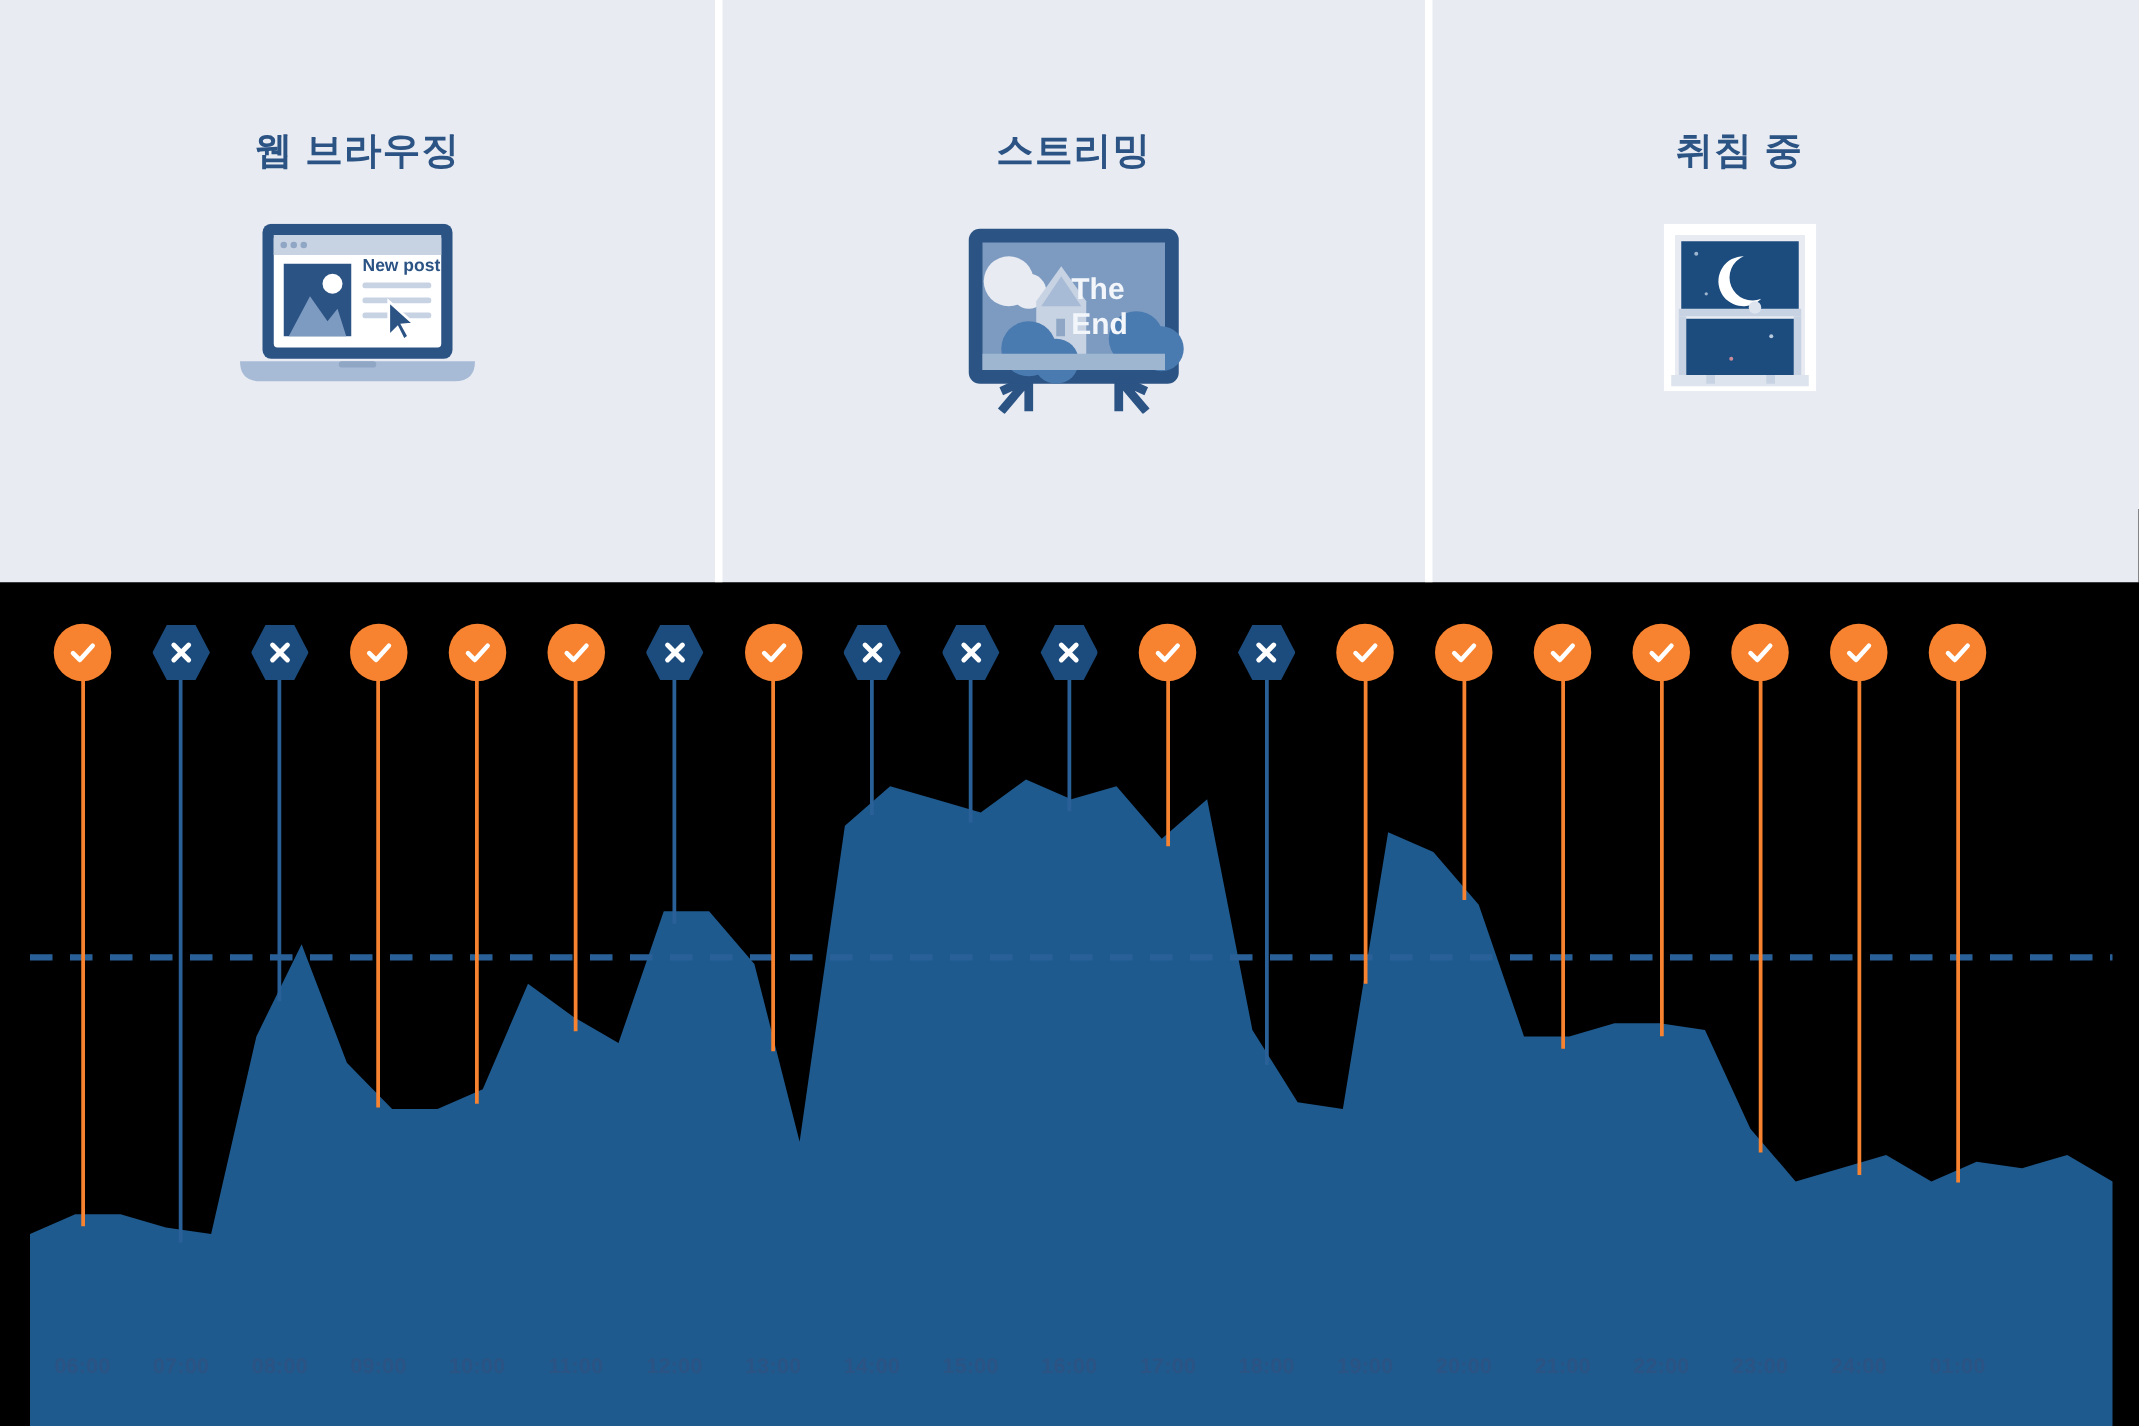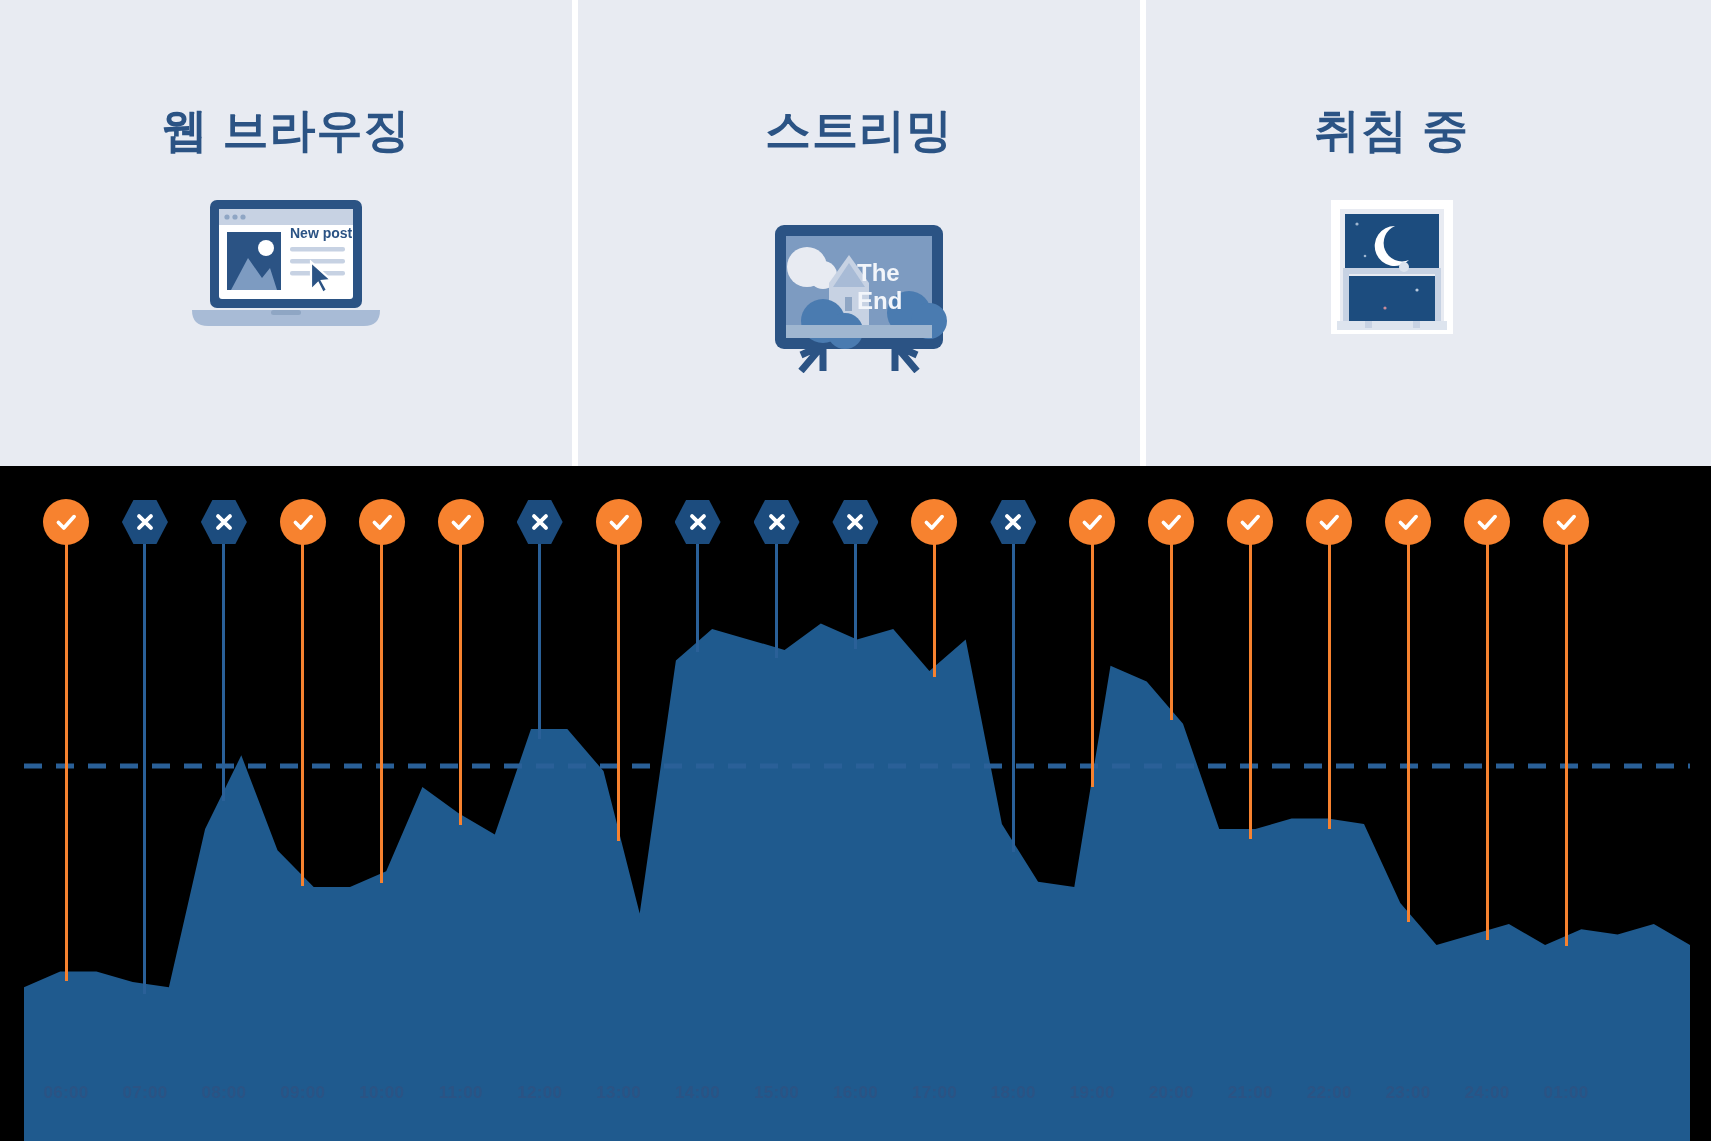--- a/index.html
+++ b/index.html
@@ -14,25 +14,25 @@
   .header{
     position:absolute; left:0; top:0; width:1711px; height:466px;
     background:#E8EBF2;
     display:flex;
   }
   .hpanel{
     position:relative; height:100%;
     display:flex; flex-direction:column; align-items:center;
   }
   .hp1{ width:572px; }
-  .hp2{ width:568px; border-left:6px solid #FFFFFF;gap:21px; }
+  .hp2{ width:568px; border-left:6px solid #FFFFFF; }
   .hp3{ width:497px; border-left:6px solid #FFFFFF; }
   .hp-title{
     margin-top:100px;
-    font-size:46px; font-weight:700; color:#2B5384;
+    font-size:30px; font-weight:700; color:#2B5384;
     letter-spacing:1px; white-space:nowrap;
   }
   .hp-icon{ margin-top:38px; }
 
   
   .chartsec{
     position:absolute; left:0; top:466px; width:1711px; height:675px;
     background:#000000; overflow:hidden;
   }
   .badgerow{

